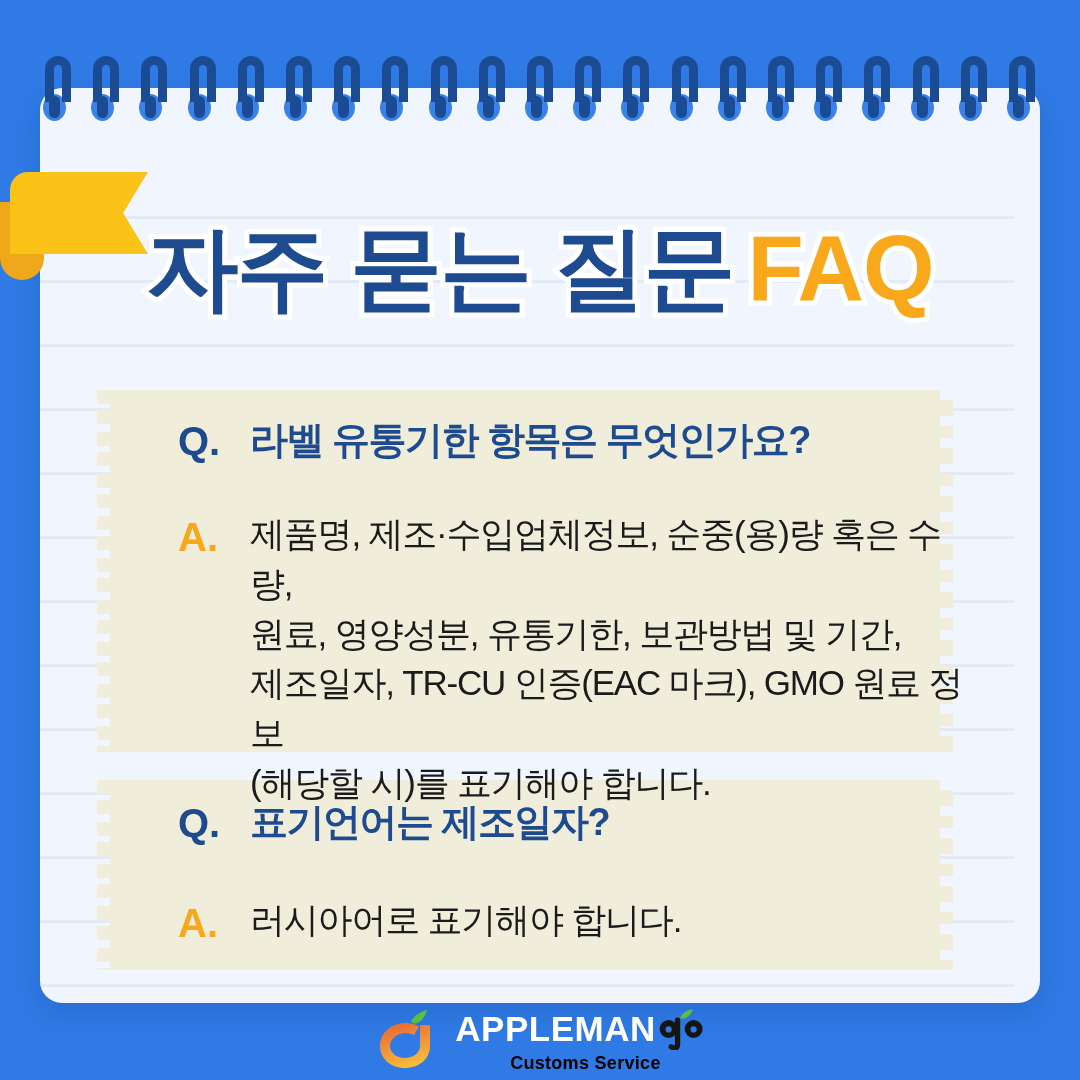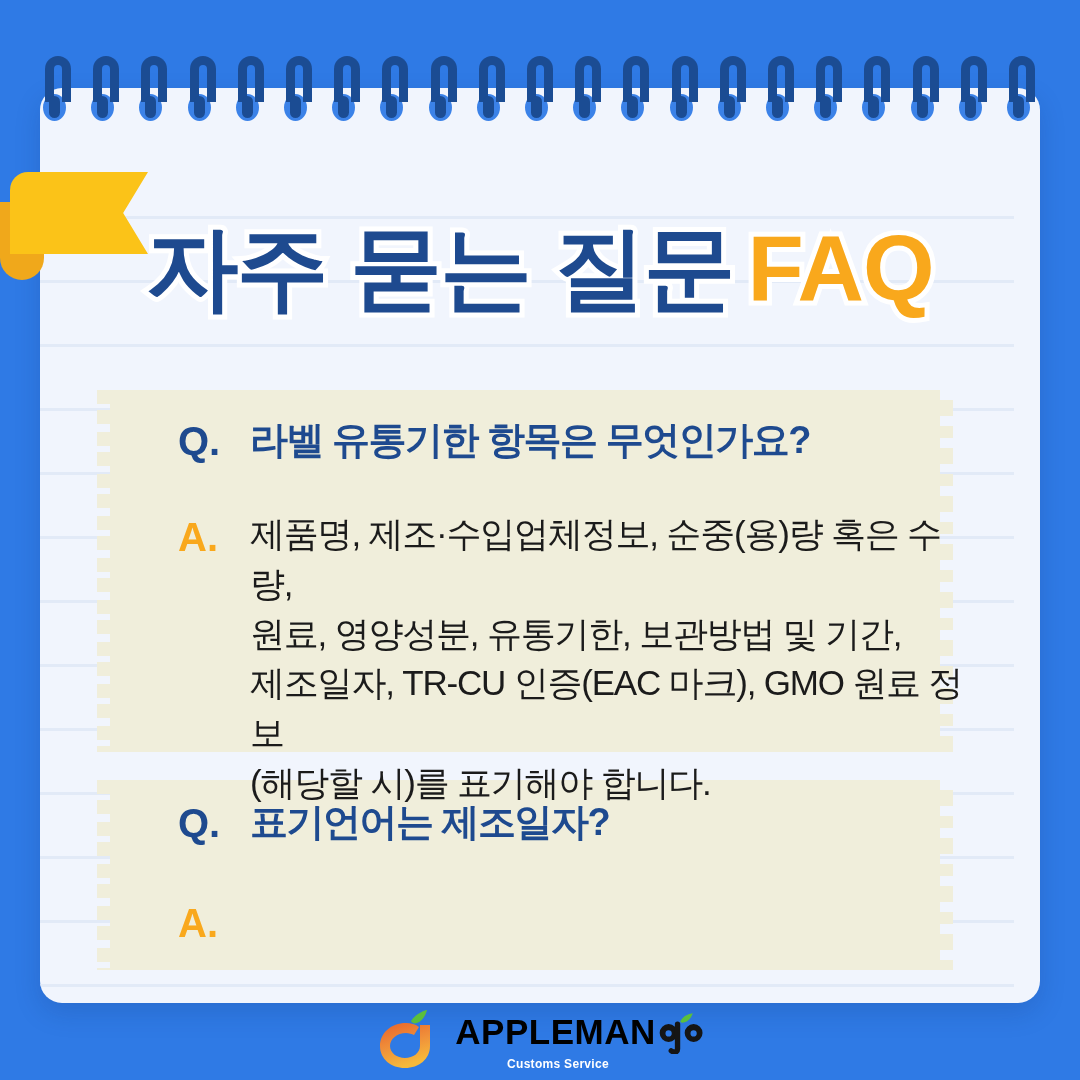--- a/index.html
+++ b/index.html
@@ -208,38 +208,38 @@
   .logo-mark {
     position:relative;
     width:66px; height:60px;
   }
   .logo-words { position:relative; }
   .logo-name {
     display:flex;
     align-items:center;
     font-size:35px;
     font-weight:bold;
-    color:#000000;
+    color:#ffffff;
     letter-spacing:0.5px;
     line-height:1;
     text-align:center;
   }
   .logo-go {
     position:relative;
     font-size:40px;
     font-weight:bold;
     color:#151515;
     letter-spacing:-1px;
     margin-left:1px;
   }
   .logo-sub {
-    font-size:12px;
-    font-weight:bold;
-    color:#ffffff;
-    text-align:center;
+    font-size:18px;
+    font-weight:bold;
+    color:#000000;
+    text-align:right;
     letter-spacing:0.3px;
     margin-top:3px;
     margin-right:46px;
   }
 </style>
 </head>
 <body>
 
 <div class="card">
 
@@ -397,20 +397,21 @@
     </div>
   </div>
 
   <div class="qa" id="qa-2">
     <div class="q-row">
       <div class="q-mark">Q.</div>
       <div class="q-text">표기언어는 제조일자?</div>
     </div>
     <div class="a-row">
       <div class="a-mark">A.</div>
+      <div class="a-text">러시아어로 표기해야 합니다.</div>
     </div>
   </div>
 
   <div class="logo">
     <div class="logo-mark">
       <svg viewBox="0 0 66 60" width="66" height="60" aria-hidden="true">
         <defs>
           <linearGradient id="appleGrad" x1="0" y1="0" x2="0.35" y2="1">
             <stop offset="0%" stop-color="#E8622B"></stop>
             <stop offset="55%" stop-color="#F0903A"></stop>

